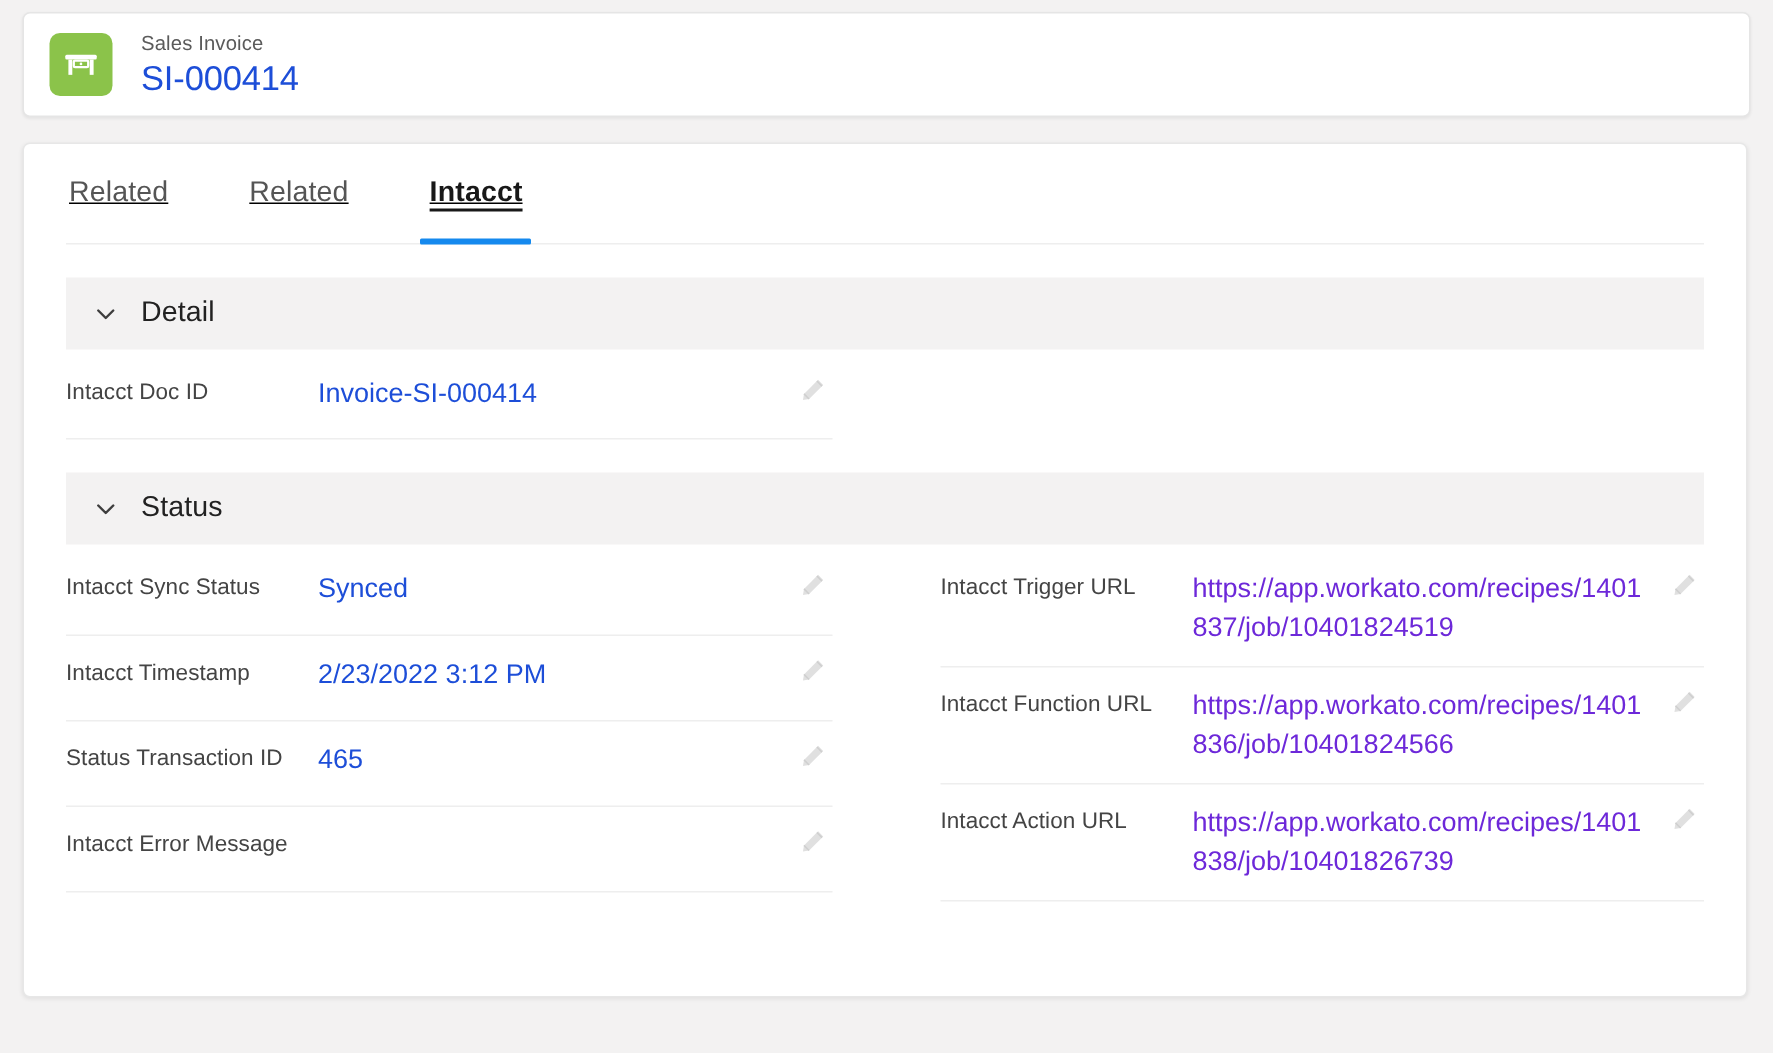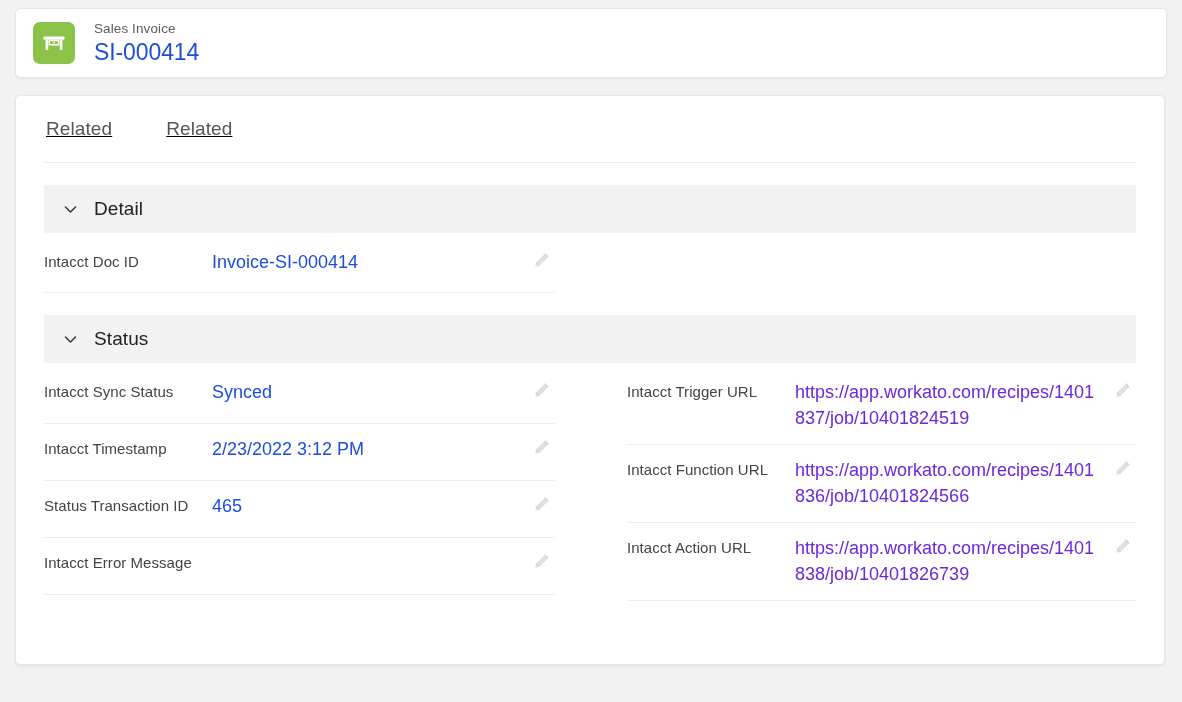--- a/index.html
+++ b/index.html
@@ -214,20 +214,21 @@
     <div class="record-type">Sales Invoice</div>
     <div class="record-name">SI-000414</div>
   </div>
 </div>
 
 <div class="panel">
 
   <div class="tabs">
     <div class="tab">Related</div>
     <div class="tab">Related</div>
+    <div class="tab active">Intacct</div>
   </div>
 
   <div class="section-header">
     <span class="chevron">
       <svg width="17" height="17" viewBox="0 0 17 17" aria-hidden="true">
         <path d="M3.5 6 L8.5 11 L13.5 6" fill="none" stroke="#3e3e3e" stroke-width="1.6" stroke-linecap="round" stroke-linejoin="round"></path>
       </svg>
     </span>
     <span class="section-title">Detail</span>
   </div>

